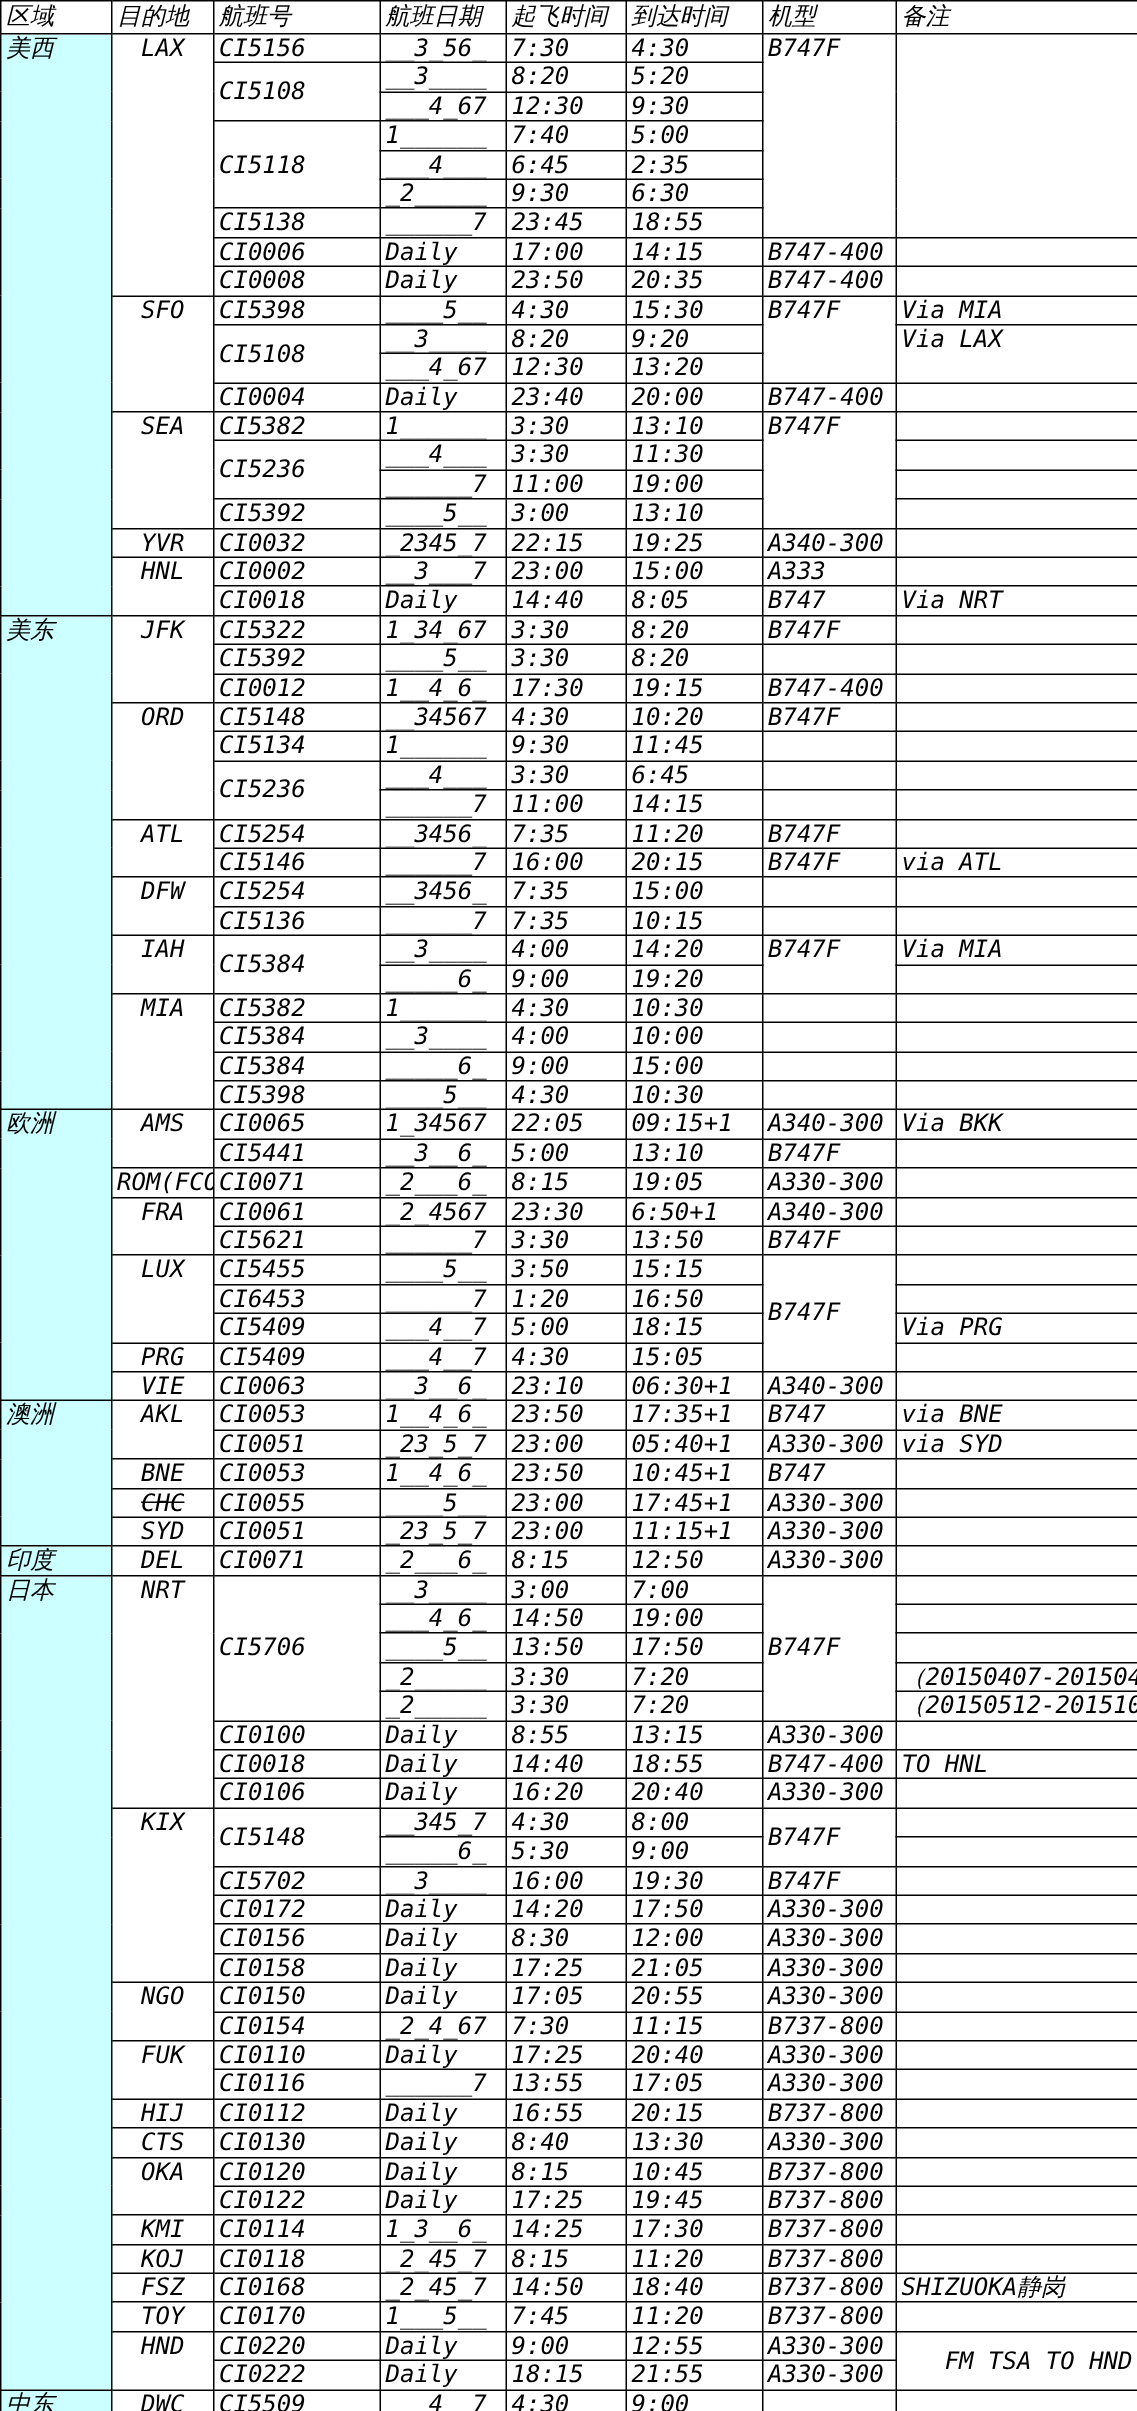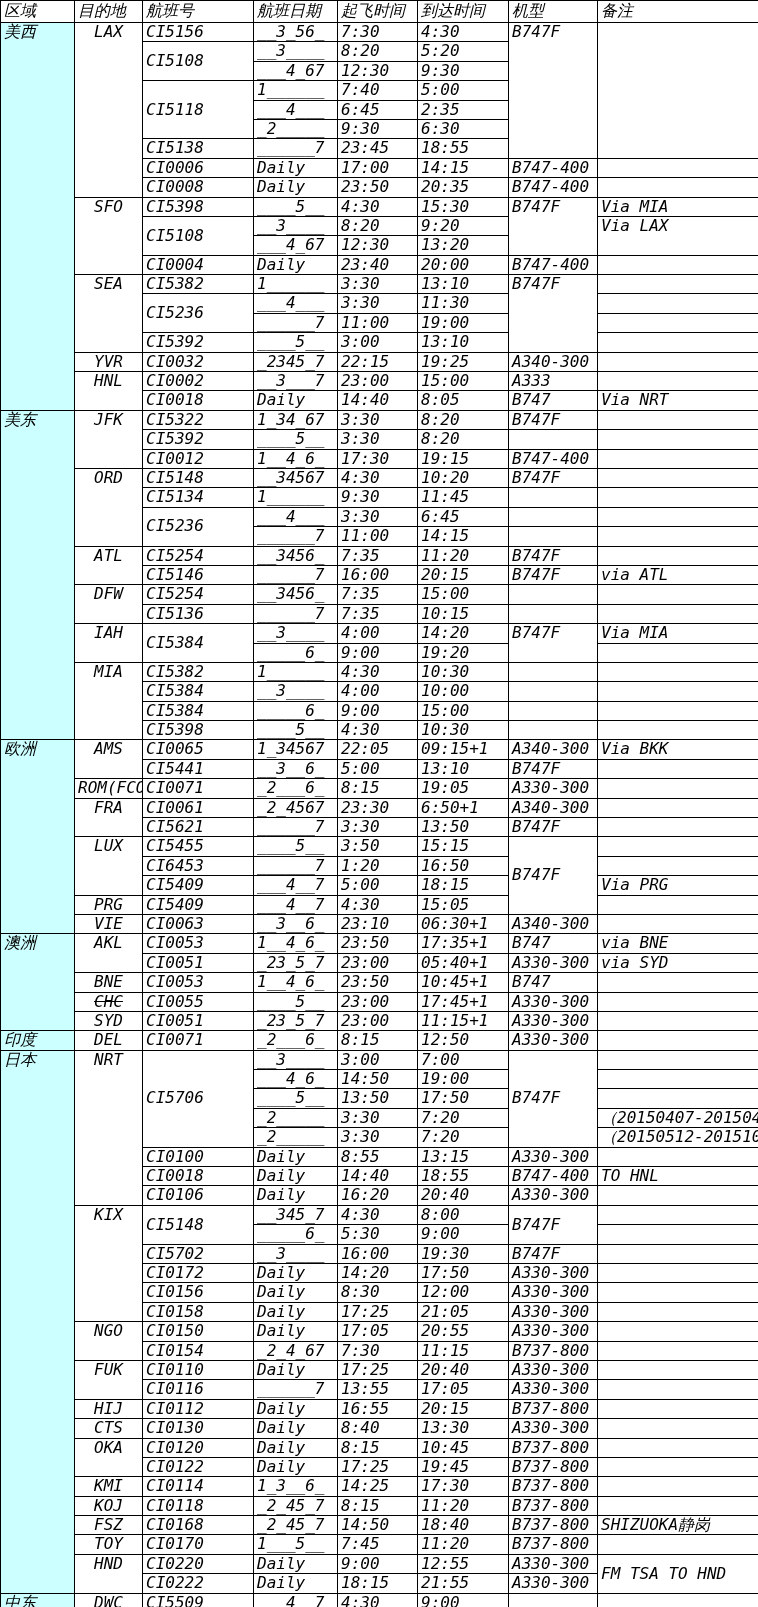--- a/index.html
+++ b/index.html
@@ -24,21 +24,21 @@
     font-weight:normal;
     line-height:1.15;
   }
   thead tr{height:22px;}
   th{background:var(--header-bg,#fff);}
   .w0{width:74px}.w1{width:68px}.w2{width:111px}.w3{width:84px}
   .w4{width:80px}.w5{width:91px}.w6{width:89px}.w7{width:161px}
   td.c0{background:var(--region-bg,#ccffff);vertical-align:top;}
   td.c1{vertical-align:top;text-align:center;}
   td.vt{vertical-align:top;}
-  td.center{text-align:left;}
+  td.center{text-align:right;}
   td.strike{text-decoration:line-through;}
 </style>
 </head>
 <body>
 
 <div class="page">
   <table>
     <colgroup>
       <col class="w0">
         <col class="w1">

